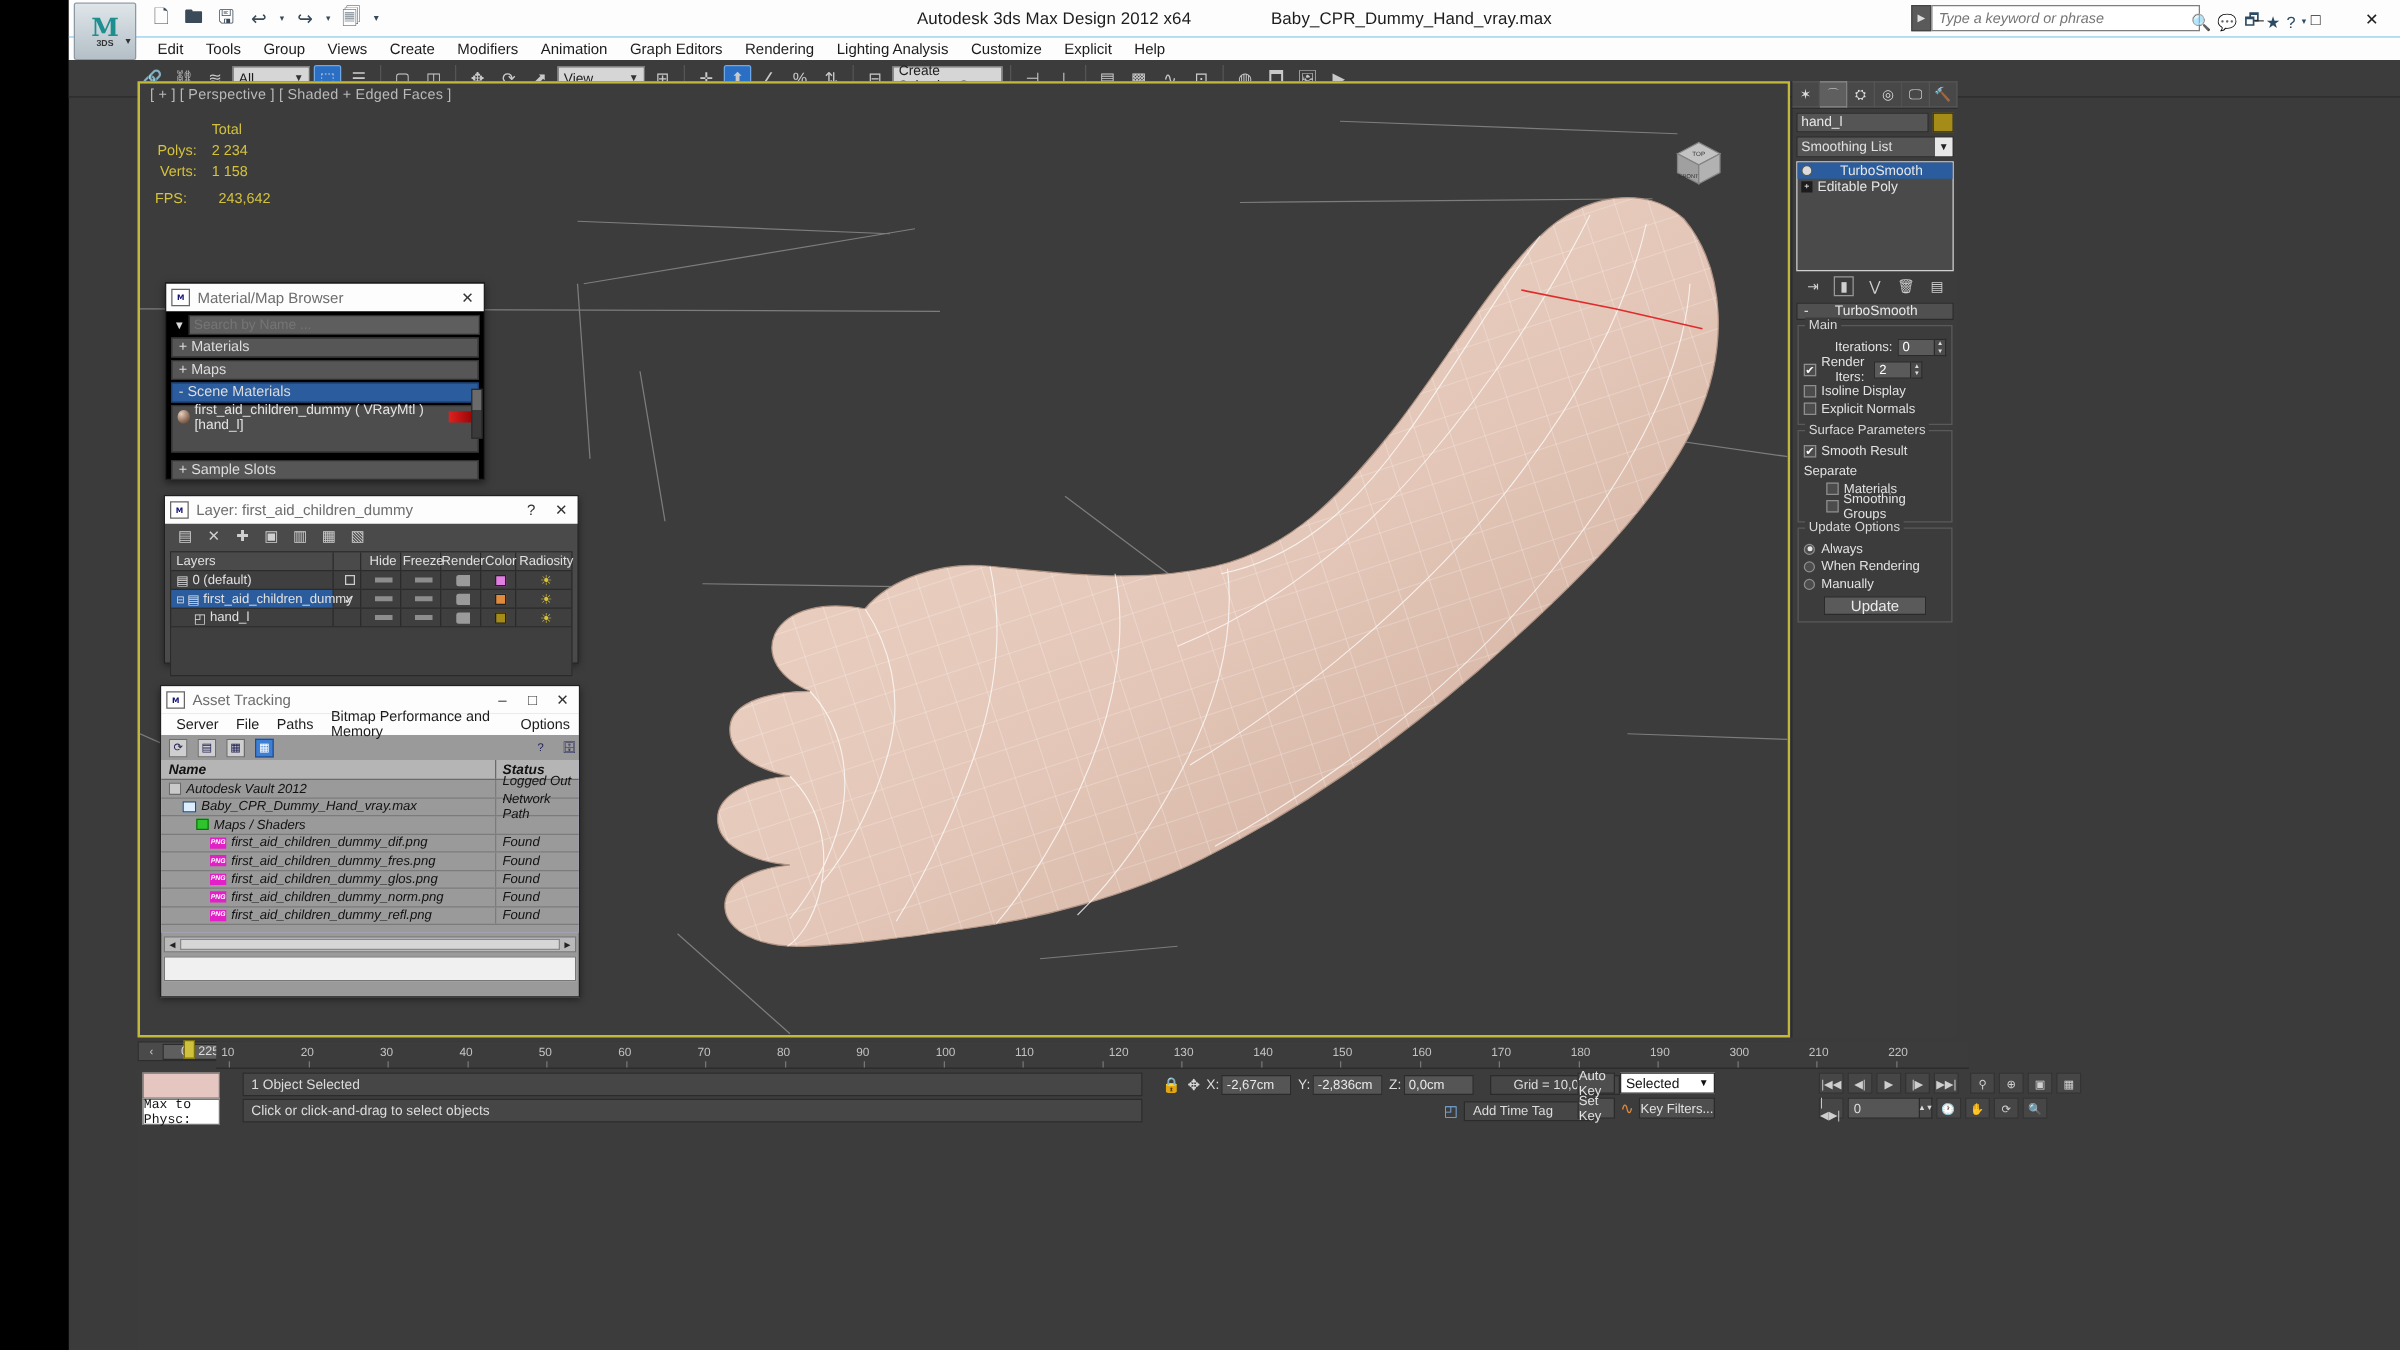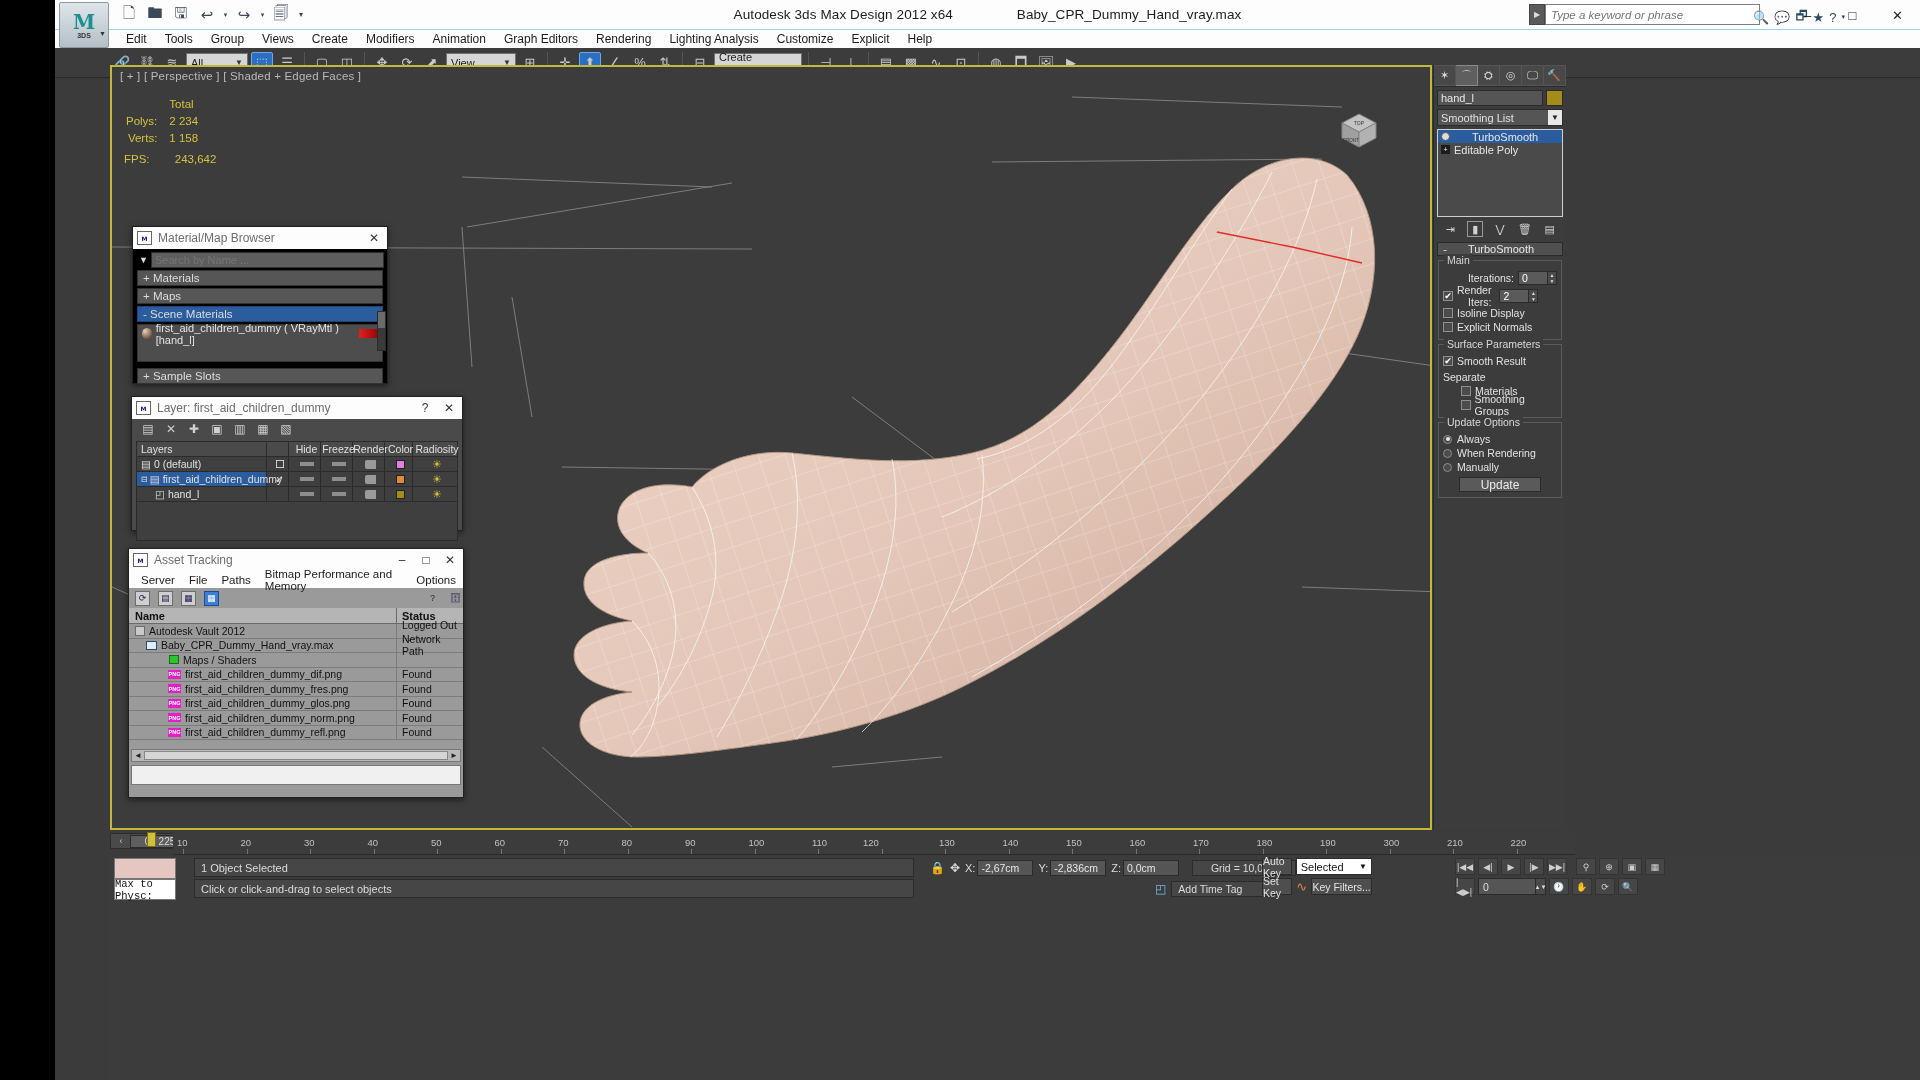--- a/index.html
+++ b/index.html
@@ -125,21 +125,21 @@
   
   #assetdlg { left:73px; top:548px; width:336px; height:250px; background:#9a9a9a; }
   .at-menu { height:17px; background:#fdfdfd; display:flex; align-items:center; gap:0;
       padding-left:5px; color:#1c1c1c; font-size:11.5px; }
   .at-menu span { padding:0 7px; }
   .at-tools { height:20px; background:#9a9a9a; display:flex; align-items:center; gap:8px; padding-left:6px;}
   .at-tb { width:15px; height:15px; border:1px solid #6d6d6d; background:#cfcfcf;
       display:flex; align-items:center; justify-content:center; font-size:9px; color:#225; }
   .at-tb.act { background:#3e7fd6; border-color:#1f4d8f; color:#fff;}
   .at-tools .sp { flex:1; }
-  .at-grid { margin:0; background:#c4b5fd; }
+  .at-grid { margin:0; background:#c4b5fd;font-style:italic; }
   .at-head { display:flex; height:16px; background:#b5b5b5; font-size:11px; color:#111;
       border-bottom:1px solid #6a6a6a; font-weight:bold; }
   .at-head .n { width:268px; padding-left:6px; display:flex; align-items:center; border-right:1px solid #6a6a6a;}
   .at-head .s { flex:1; padding-left:5px; display:flex; align-items:center;}
   .at-row { display:flex; height:14.5px; font-size:10.5px; color:#111; border-bottom:1px solid #7c7c7c;}
   .at-row .n { width:268px; display:flex; align-items:center; gap:4px; border-right:1px solid #7c7c7c;}
   .at-row .s { flex:1; padding-left:5px; display:flex; align-items:center;}
   .at-body { background:#9a9a9a; height:122px; }
   .ico-vault { width:10px;height:10px; background:#c9c9c9; border:1px solid #6b6b6b;}
   .ico-max { width:11px;height:9px; background:#ddefff; border:1px solid #2b4a66;}
@@ -633,21 +633,21 @@
               <div class="s">Logged Out ...</div>
             </div>
             <div class="at-row">
               <div class="n" style="padding-left: 17px;">
                 <span class="ico-max"></span>
                 <span>Baby_CPR_Dummy_Hand_vray.max</span>
               </div>
               <div class="s">Network Path</div>
             </div>
             <div class="at-row">
-              <div class="n" style="padding-left: 40px;">
+              <div class="n" style="padding-left: 28px;">
                 <span class="ico-maps"></span>
                 <span>Maps / Shaders</span>
               </div>
               <div class="s"></div>
             </div>
             <div class="at-row">
               <div class="n" style="padding-left: 39px;">
                 <span class="ico-png">PNG</span>
                 <span>first_aid_children_dummy_dif.png</span>
               </div>
@@ -818,21 +818,21 @@
         <div class="tick" style="left: 385px;">70</div>
         <div class="tline" style="left: 391px;"></div>
         <div class="tick" style="left: 448.5px;">80</div>
         <div class="tline" style="left: 454.5px;"></div>
         <div class="tick" style="left: 512px;">90</div>
         <div class="tline" style="left: 518px;"></div>
         <div class="tick" style="left: 575.5px;">100</div>
         <div class="tline" style="left: 581.5px;"></div>
         <div class="tick" style="left: 639px;">110</div>
         <div class="tline" style="left: 645px;"></div>
-        <div class="tick" style="left: 690px;">120</div>
+        <div class="tick" style="left: 714px;">120</div>
         <div class="tline" style="left: 708.5px;"></div>
         <div class="tick" style="left: 766px;">130</div>
         <div class="tline" style="left: 772px;"></div>
         <div class="tick" style="left: 829.5px;">140</div>
         <div class="tline" style="left: 835.5px;"></div>
         <div class="tick" style="left: 893px;">150</div>
         <div class="tline" style="left: 899px;"></div>
         <div class="tick" style="left: 956.5px;">160</div>
         <div class="tline" style="left: 962.5px;"></div>
         <div class="tick" style="left: 1020px;">170</div>

